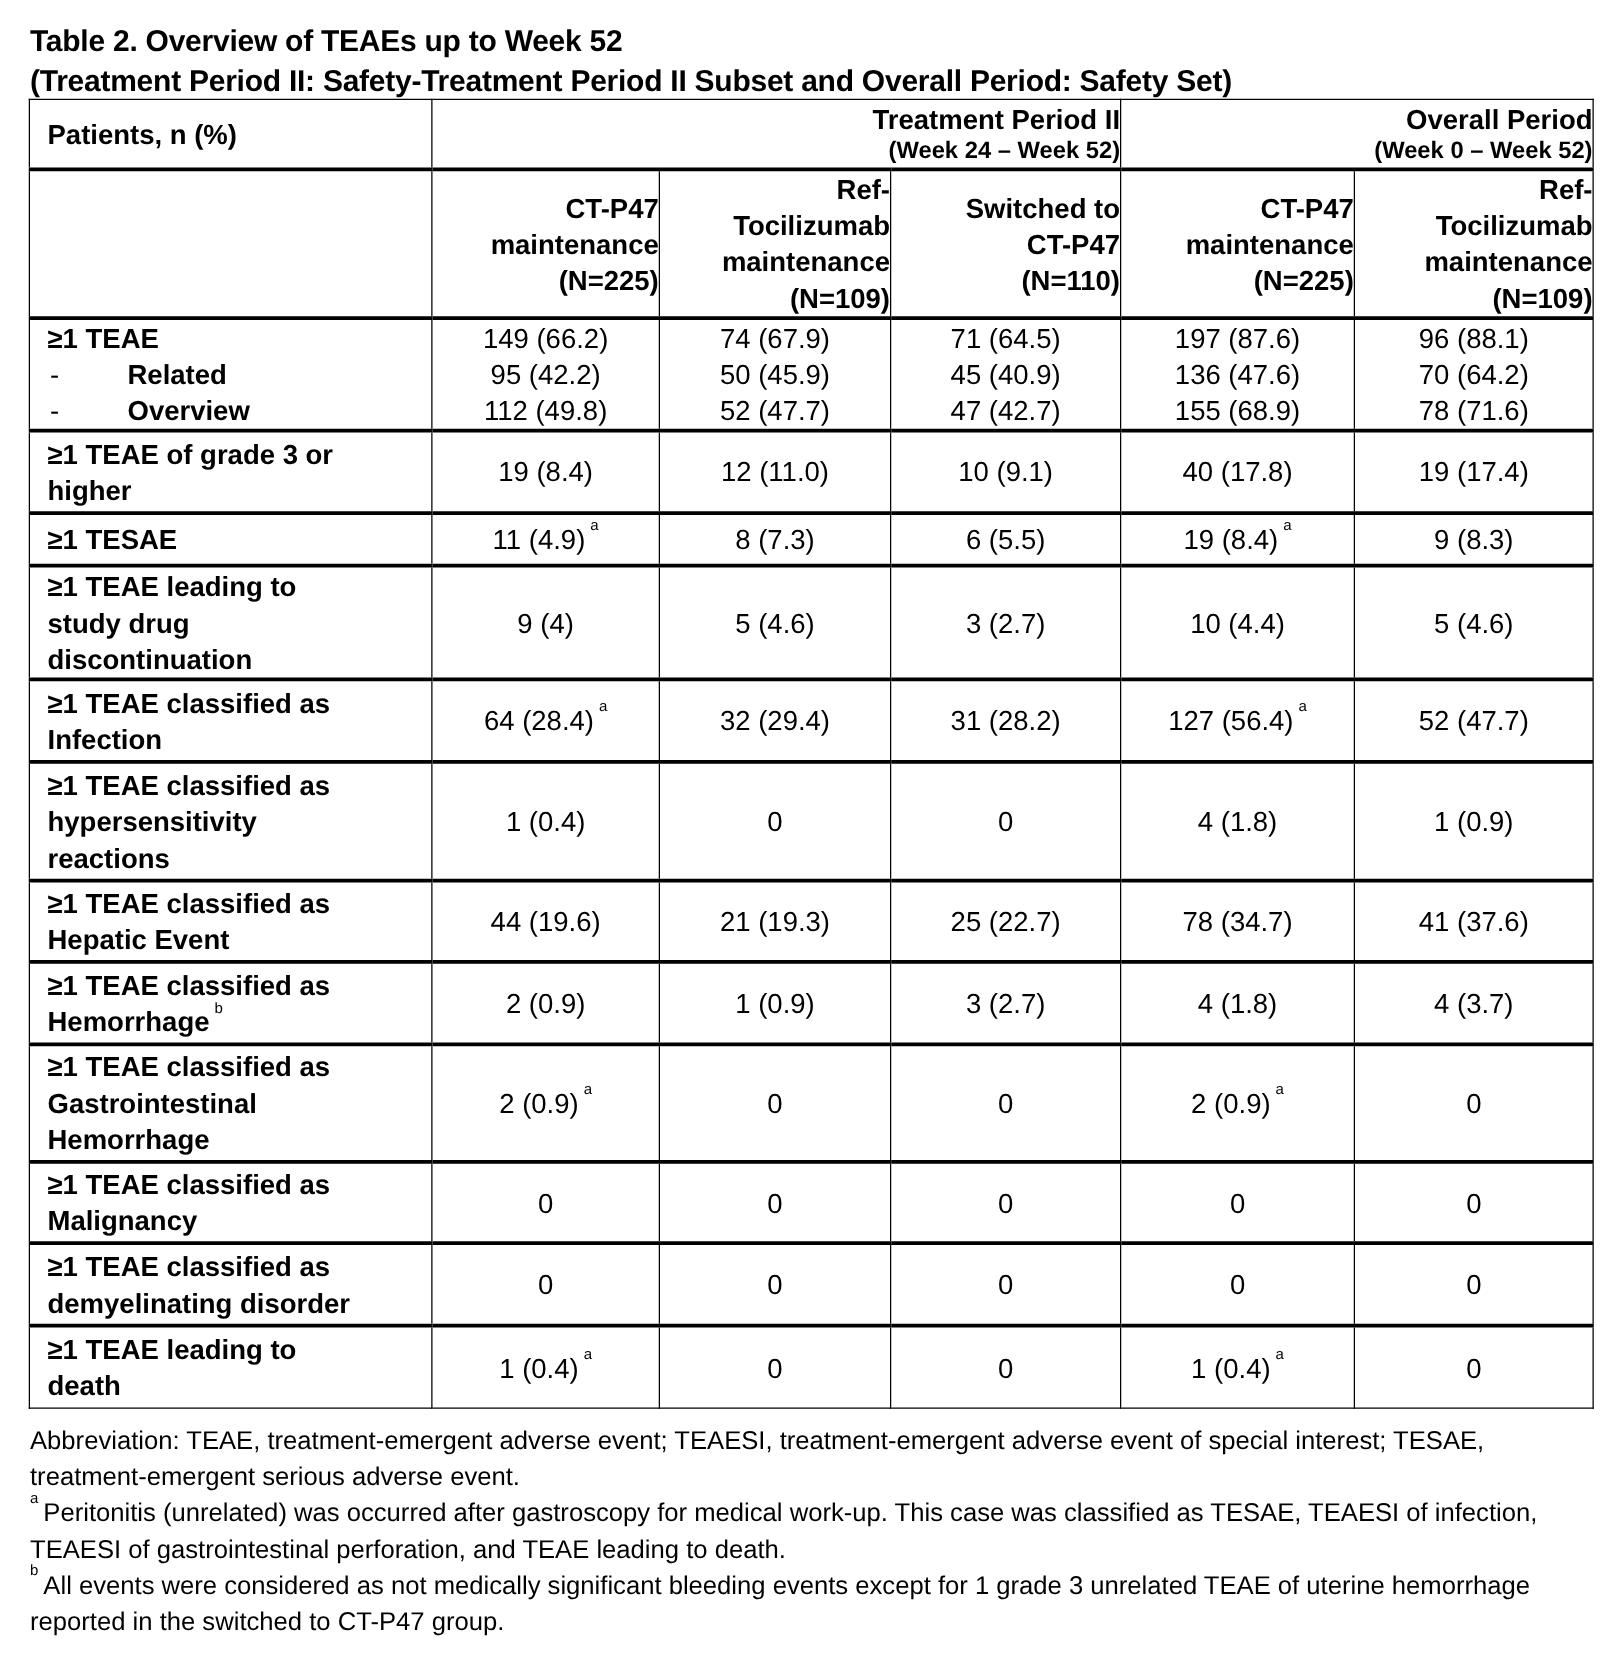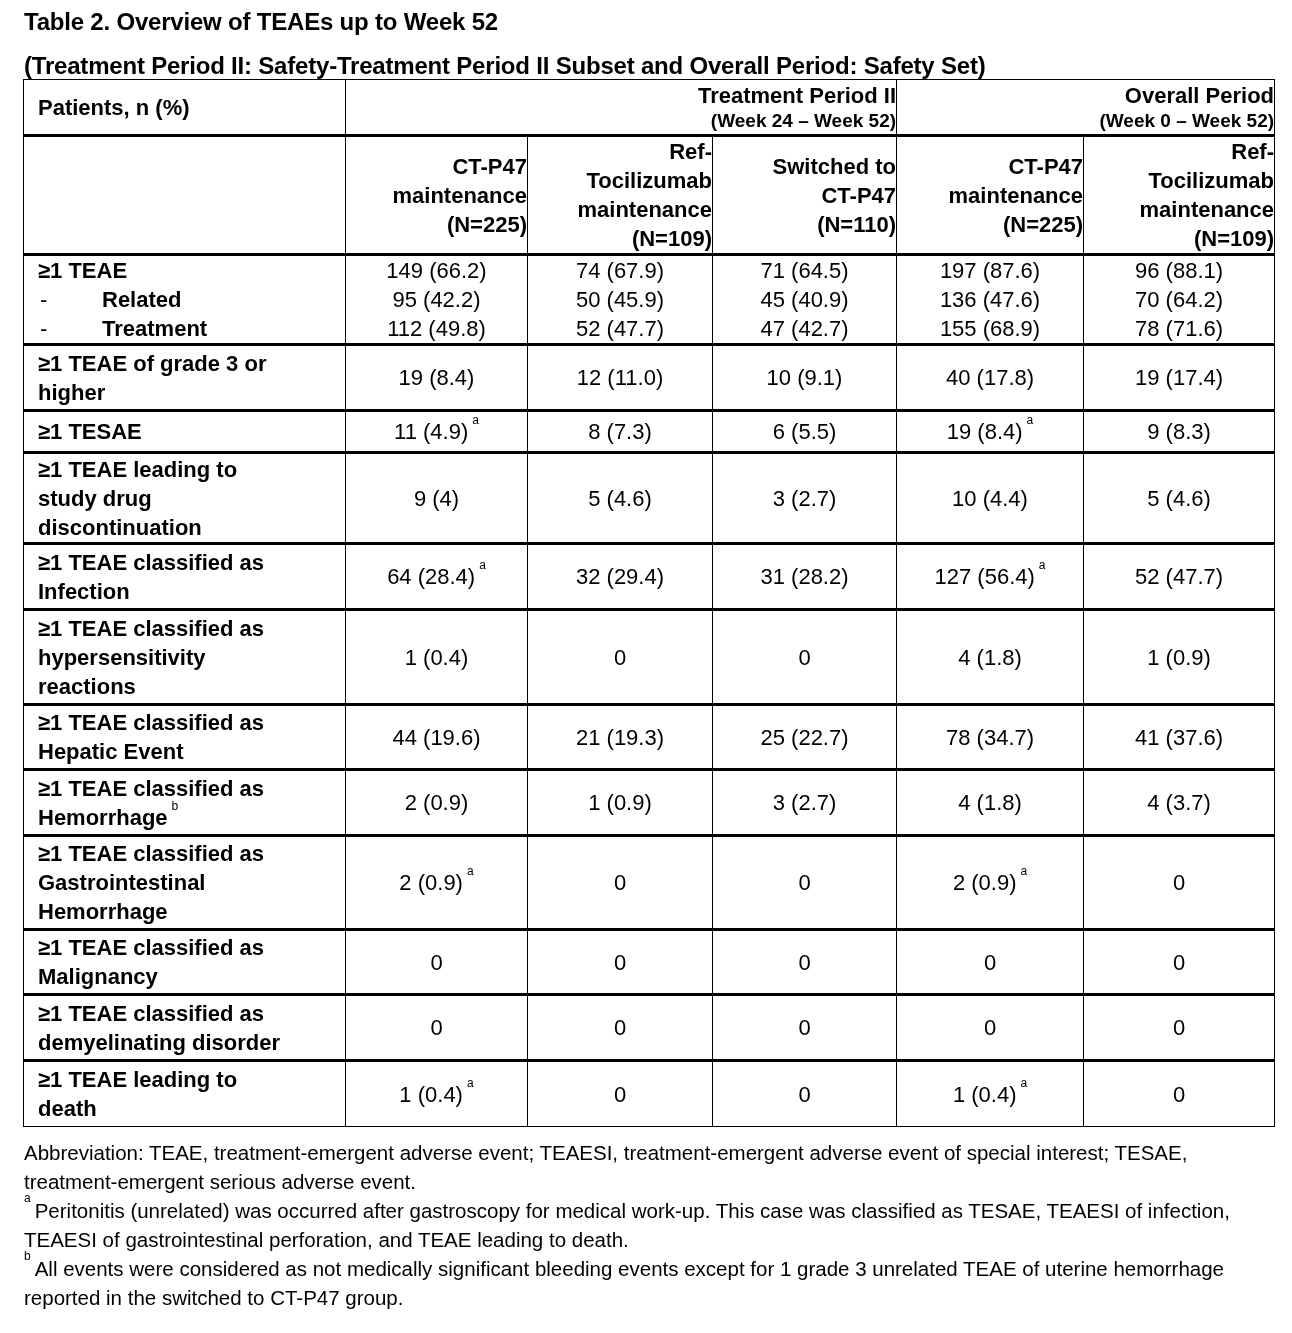--- a/index.html
+++ b/index.html
@@ -1,18 +1,18 @@
 <!DOCTYPE html>
 <html><head>
 <meta charset="utf-8">
 <style>
   html, body { margin: 0; padding: 0; background: #ffffff; }
   body { width: 1292px; height: 1333px; position: relative; font-family: "Liberation Sans", sans-serif; color: #000; overflow: hidden; }
   .title { position: absolute; left: 24px; font-weight: bold; font-size: 24px; line-height: 28px; white-space: nowrap; letter-spacing: -0.2px; }
-  .title1 { top: 8px; }
+  .title1 { top: 20px; }
   .title2 { top: 52px; }
   table.main { position: absolute; left: 23px; top: 79px; width: 1251px; border-collapse: collapse; table-layout: fixed; }
   table.main td { border: 1.5px solid #000; padding: 0; vertical-align: middle; font-size: 22px; line-height: 29px; }
   table.main tr.thick-top td { border-top: 3px solid #000; }
   td.label { padding-left: 14px !important; font-weight: bold; text-align: left; }
   td.num { text-align: center; }
   td.hdr { text-align: right; font-weight: bold; }
   .sub { font-size: 19px; line-height: 22px; display: block; }
   .grp-title { display: block; line-height: 28px; }
   sup { font-size: 12px; font-weight: normal; vertical-align: top; position: relative; top: -3px; margin-left: 4px; line-height: 12px; }
@@ -78,21 +78,21 @@
           <span class="num-line">Ref-</span>
           <span class="num-line">Tocilizumab</span>
           <span class="num-line">maintenance</span>
           <span class="num-line">(N=109)</span>
         </td>
       </tr>
   <tr class="thick-top" style="height: 87px;">
         <td class="label">
           <span class="lbl-main">≥1 TEAE</span>
           <span class="sublabel"><span class="dash">-</span><span style="font-weight: bold;">Related</span></span>
-          <span class="sublabel"><span class="dash">-</span><span style="font-weight: bold;">Treatment</span></span>
+          <span class="sublabel"><span class="dash">-</span><span style="font-weight: bold;">Overview</span></span>
         </td>
         <td class="num">
           <span class="num-line">149 (66.2)</span>
           <span class="num-line">95 (42.2)</span>
           <span class="num-line">112 (49.8)</span>
         </td>
         <td class="num">
           <span class="num-line">74 (67.9)</span>
           <span class="num-line">50 (45.9)</span>
           <span class="num-line">52 (47.7)</span>

